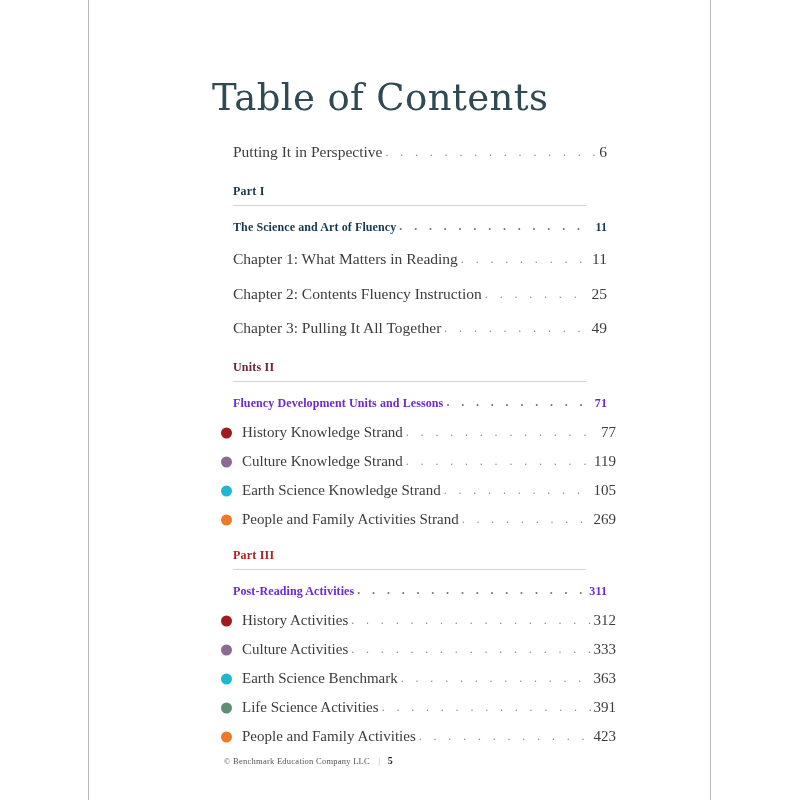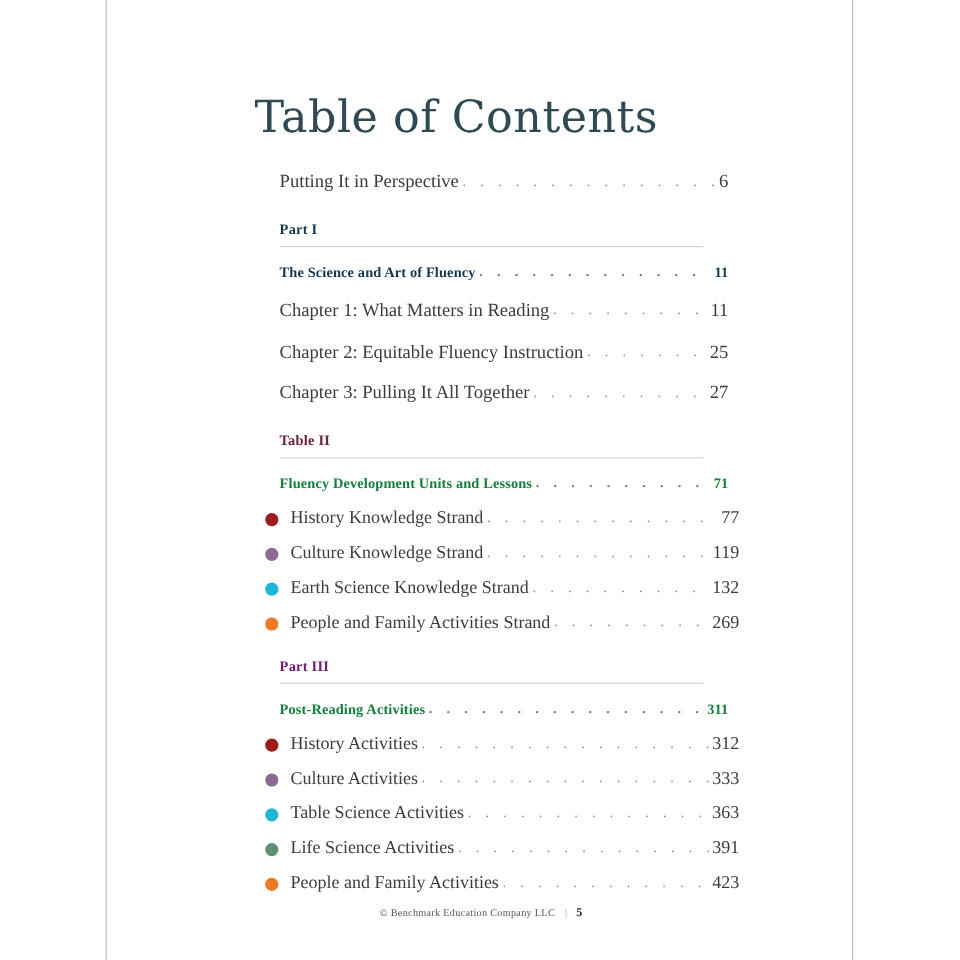--- a/index.html
+++ b/index.html
@@ -117,31 +117,31 @@
     letter-spacing: 0.2px;
   }
   .part-rule {
     height: 1px;
     background: #d3d3d3;
     margin-top: 6px;
     width: 100%;
   }
   .part-i .part-label   { color: #15384f; }
   .part-ii .part-label  { color: #6c2335; }
-  .part-iii .part-label { color: #701a75; }
+  .part-iii .part-label { color: #b91c1c; }
 
   
   .sec {
     font-size: 12px;
     font-weight: 700;
     padding: 9px 0 7px 21px;
     letter-spacing: 0.1px;
   }
   .sec.blue, .sec.blue .pageno { color: #15384f; }
-  .sec.maroon, .sec.maroon .pageno { color: #15803d; }
+  .sec.maroon, .sec.maroon .pageno { color: #6d28d9; }
   .sec .leader { color: #767676; }
 
   
   .strand {
     font-size: 15px;
     color: #3c3c3c;
     padding: 6px 0 6px 30px;
     position: relative;
   }
   .strand .dot {
@@ -152,24 +152,24 @@
     width: 11px;
     height: 11px;
     border-radius: 50%;
     display: block;
   }
   .strand .pageno { color: #3c3c3c; }
 
   
   .footer {
     position: absolute;
-    left: 125px;
+    left: 135px;
     top: 755px;
     width: 374px;
-    text-align: center;
+    text-align: left;
     font-size: 8.5px;
     color: #545454;
     letter-spacing: 0.25px;
     white-space: nowrap;
   }
   .footer .sep {
     color: #a5a5a5;
     margin: 0 5px 0 6px;
   }
   .footer .folio {
@@ -207,31 +207,31 @@
             <span class="label">The Science and Art of Fluency</span>
             <span class="leader"></span>
             <span class="pageno">11</span>
           </div>
           <div class="row entry">
             <span class="label">Chapter 1: What Matters in Reading</span>
             <span class="leader"></span>
             <span class="pageno">11</span>
           </div>
           <div class="row entry">
-            <span class="label">Chapter 2: Equitable Fluency Instruction</span>
+            <span class="label">Chapter 2: Contents Fluency Instruction</span>
             <span class="leader"></span>
             <span class="pageno">25</span>
           </div>
           <div class="row entry">
             <span class="label">Chapter 3: Pulling It All Together</span>
             <span class="leader"></span>
-            <span class="pageno">27</span>
+            <span class="pageno">49</span>
           </div>
           <div class="part part-ii">
-            <div class="part-label">Table II</div>
+            <div class="part-label">Units II</div>
             <div class="part-rule"></div>
           </div>
           <div class="row sec maroon">
             <span class="label">Fluency Development Units and Lessons</span>
             <span class="leader"></span>
             <span class="pageno">71</span>
           </div>
           <div class="row strand">
             <span class="dot" style="background: rgb(158, 27, 30);"></span>
             <span class="label">History Knowledge Strand</span>
@@ -241,21 +241,21 @@
           <div class="row strand">
             <span class="dot" style="background: rgb(139, 106, 148);"></span>
             <span class="label">Culture Knowledge Strand</span>
             <span class="leader"></span>
             <span class="pageno">119</span>
           </div>
           <div class="row strand">
             <span class="dot" style="background: rgb(31, 182, 212);"></span>
             <span class="label">Earth Science Knowledge Strand</span>
             <span class="leader"></span>
-            <span class="pageno">132</span>
+            <span class="pageno">105</span>
           </div>
           <div class="row strand">
             <span class="dot" style="background: rgb(236, 122, 38);"></span>
             <span class="label">People and Family Activities Strand</span>
             <span class="leader"></span>
             <span class="pageno">269</span>
           </div>
           <div class="part part-iii">
             <div class="part-label">Part III</div>
             <div class="part-rule"></div>
@@ -272,21 +272,21 @@
             <span class="pageno">312</span>
           </div>
           <div class="row strand">
             <span class="dot" style="background: rgb(139, 106, 148);"></span>
             <span class="label">Culture Activities</span>
             <span class="leader"></span>
             <span class="pageno">333</span>
           </div>
           <div class="row strand">
             <span class="dot" style="background: rgb(31, 182, 212);"></span>
-            <span class="label">Table Science Activities</span>
+            <span class="label">Earth Science Benchmark</span>
             <span class="leader"></span>
             <span class="pageno">363</span>
           </div>
           <div class="row strand">
             <span class="dot" style="background: rgb(94, 143, 116);"></span>
             <span class="label">Life Science Activities</span>
             <span class="leader"></span>
             <span class="pageno">391</span>
           </div>
           <div class="row strand">

